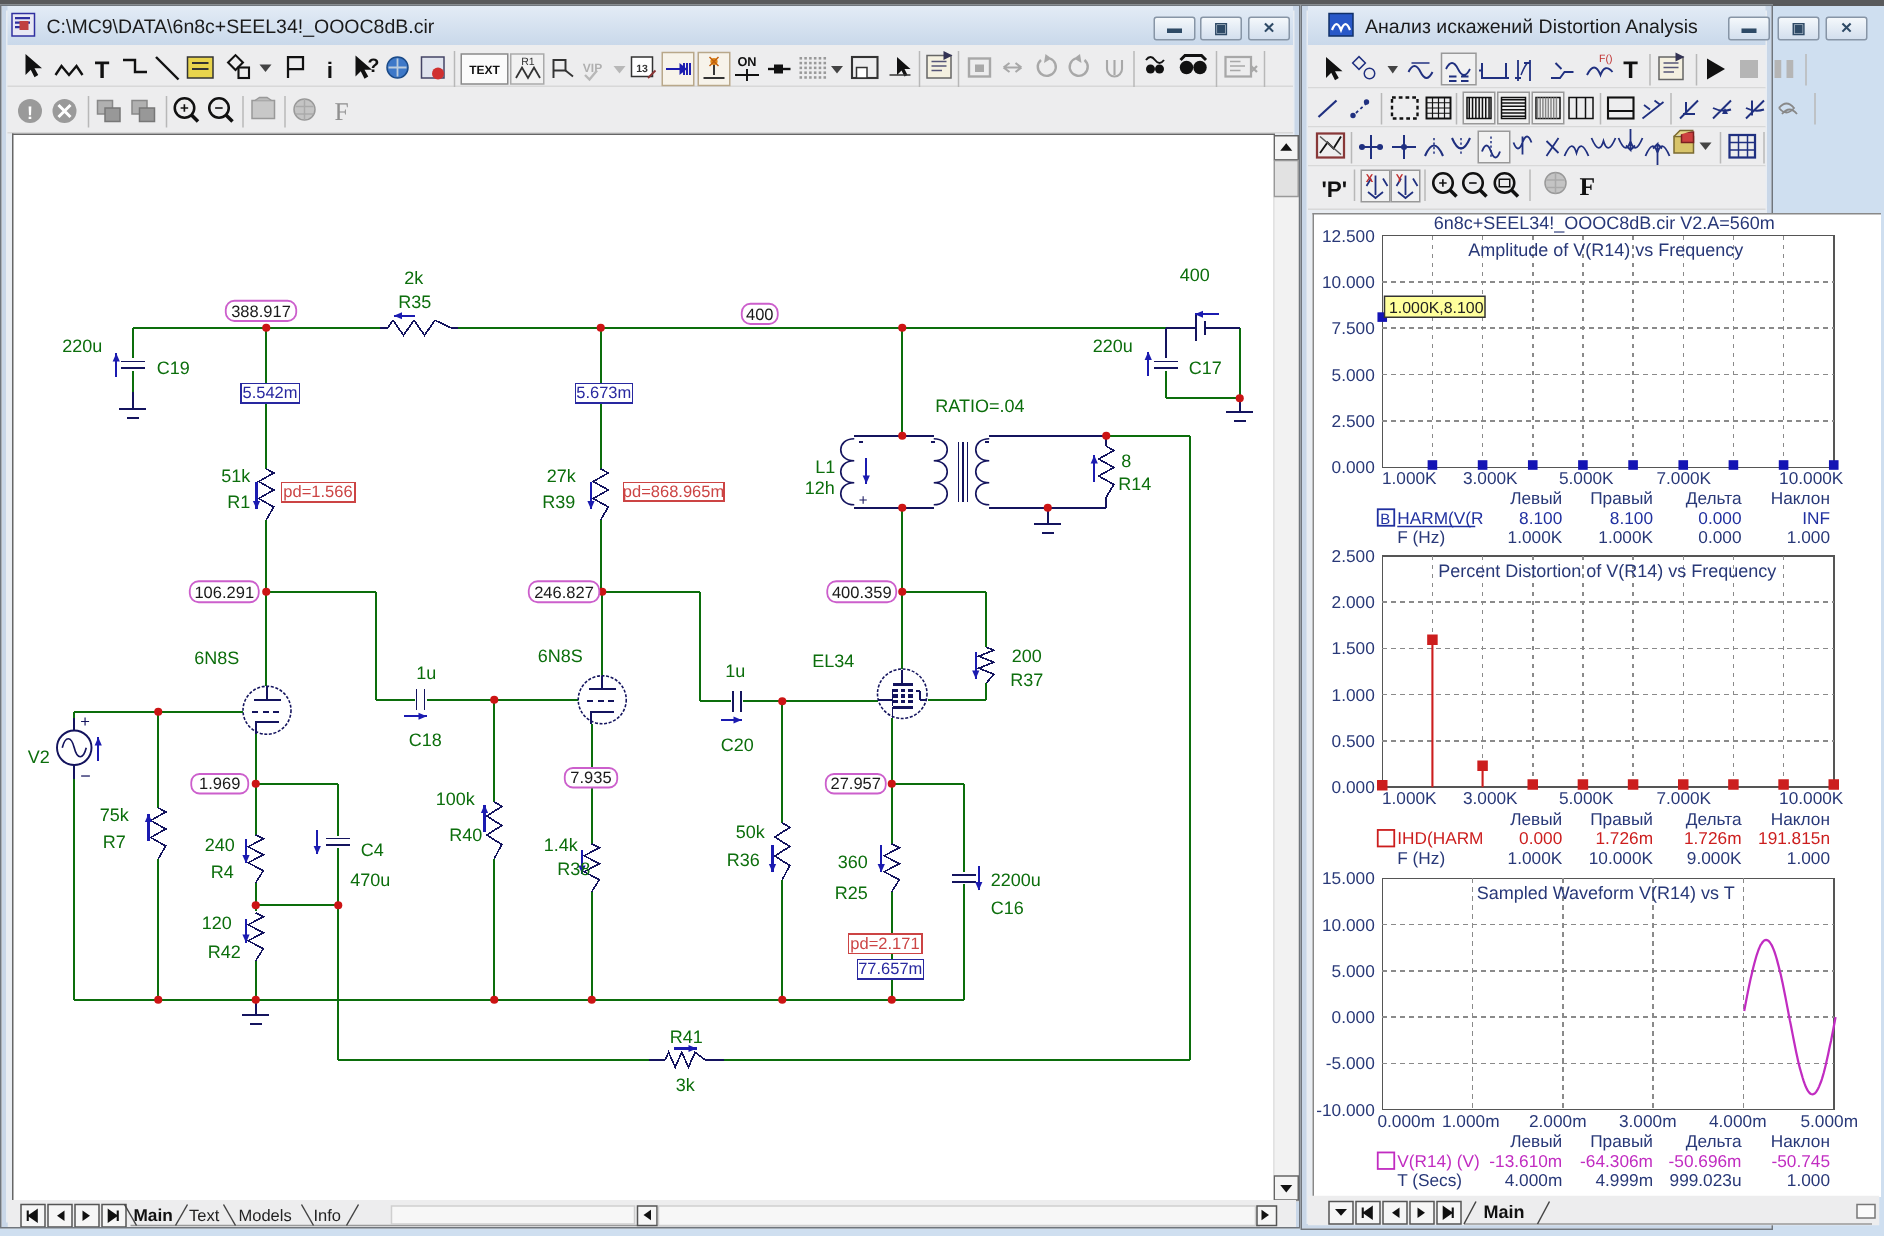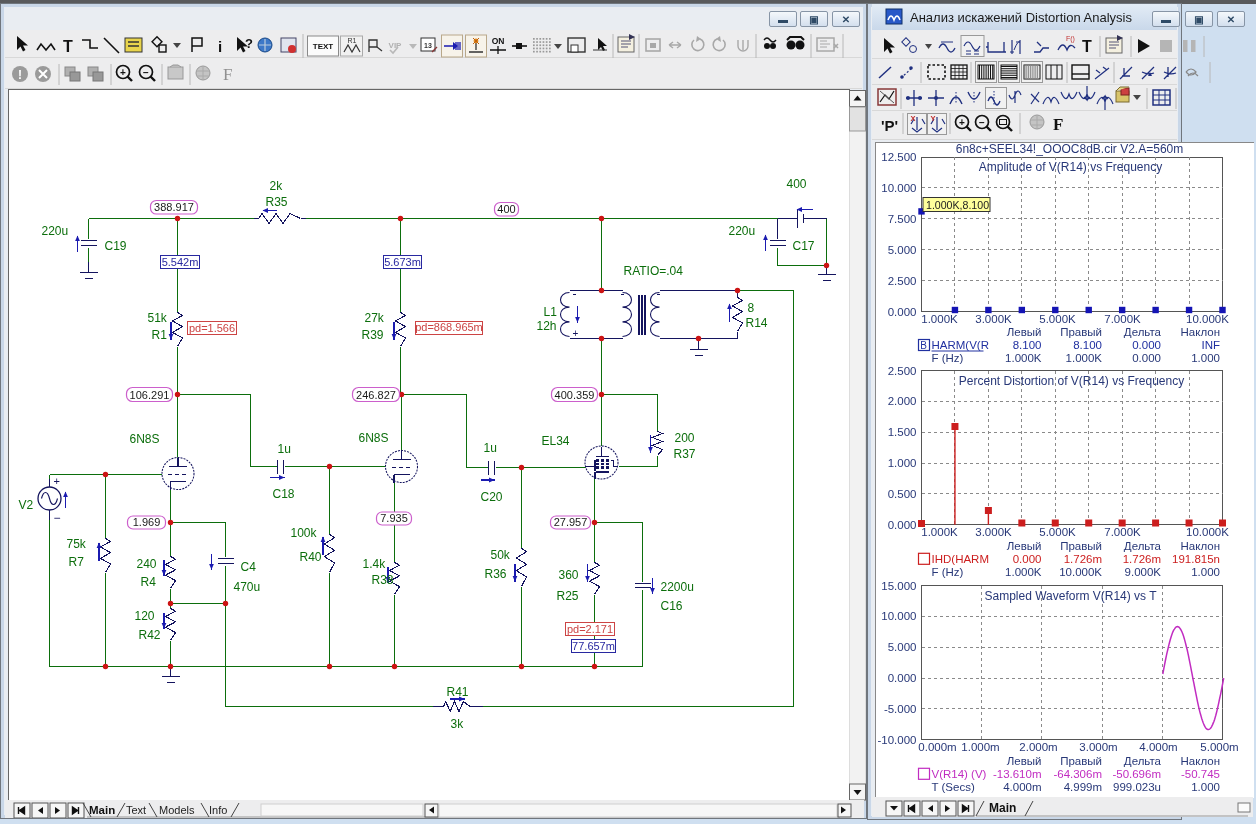--- a/index.html
+++ b/index.html
@@ -6,20 +6,28 @@
 .win{position:absolute;background:#e9edf2;border:1px solid #70767d;box-shadow:inset 0 0 0 3px #c9d7e8;}
 .tbar{position:absolute;left:4px;right:4px;top:0;height:26px;background:linear-gradient(#e3ecf6,#c9d8ea);display:flex;align-items:center;font-size:13px;color:#1a1a1a;}
 .wbtn{position:absolute;top:7px;width:28px;height:16px;background:linear-gradient(#f4f8fb,#d3dfee);border:1px solid #8795a6;border-radius:2px;}
 .wbtn span{position:absolute;left:0;right:0;top:0px;text-align:center;font-size:10px;color:#2e4a66;line-height:15px;font-weight:bold;}
 .toolrow{position:absolute;left:4px;right:4px;background:#ededee;border-bottom:1px solid #d8d8d8;}
 svg{position:absolute;}
 </style></head><body>
 <div class="abs" style="left:0;top:0;width:1256px;height:4px;background:#595a5c"></div>
 
 <div class="win" style="left:0;top:3px;width:867px;height:816px;">
+  <div class="tbar">
+    <svg style="position:static" width="20" height="18" viewBox="0 0 20 18">
+        <rect x="3" y="1" width="15" height="15" fill="#e8e8f4" stroke="#3030a0"></rect>
+        <path d="M5,4 h10 M5,7 h10 M5,10 h6" stroke="#3030a0" stroke-width="1.5"></path>
+        <rect x="8" y="6" width="6" height="6" fill="#c04040"></rect>
+      </svg>
+    <span style="margin-left:6px;">C:\MC9\DATA\6n8c+SEEL34!_OOOC8dB.cir</span>
+  </div>
   <div class="wbtn" style="left:768px;">
       <span>▬</span>
     </div>
   <div class="wbtn" style="left:799px;">
       <span>▣</span>
     </div>
   <div class="wbtn" style="left:831px;">
       <span>✕</span>
     </div>
   <div class="toolrow" style="top:26px;height:28px;"></div>

